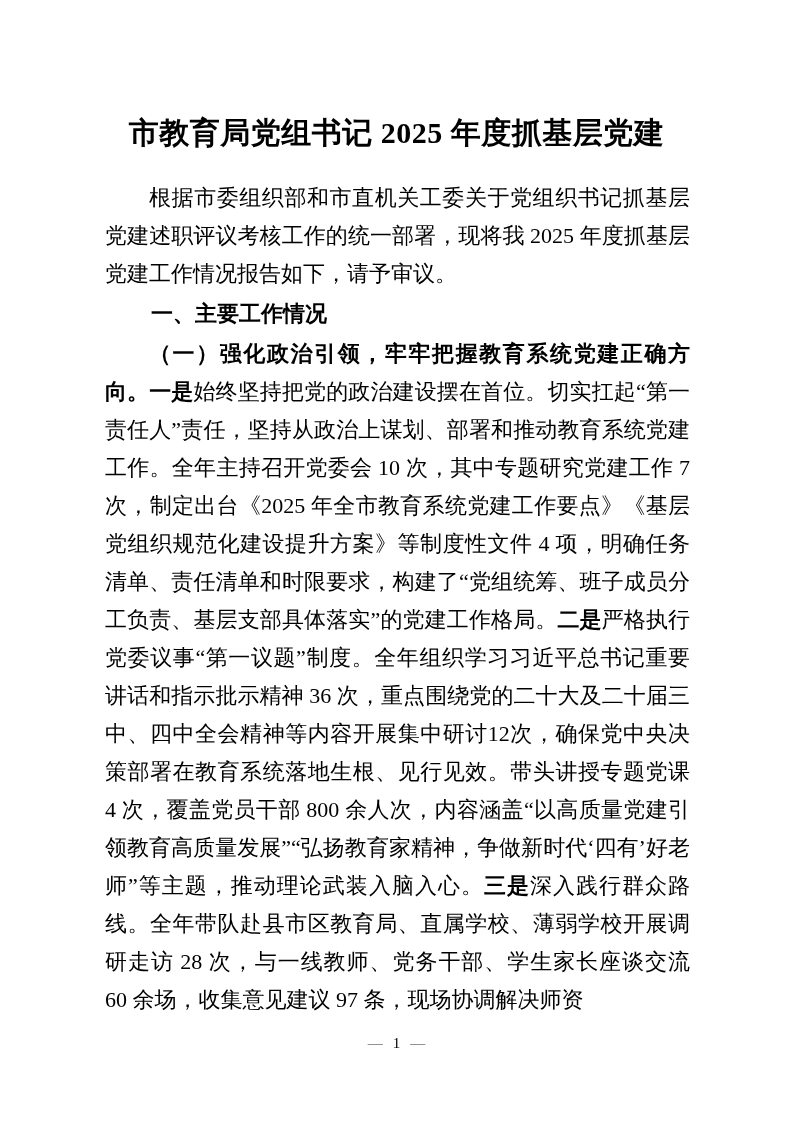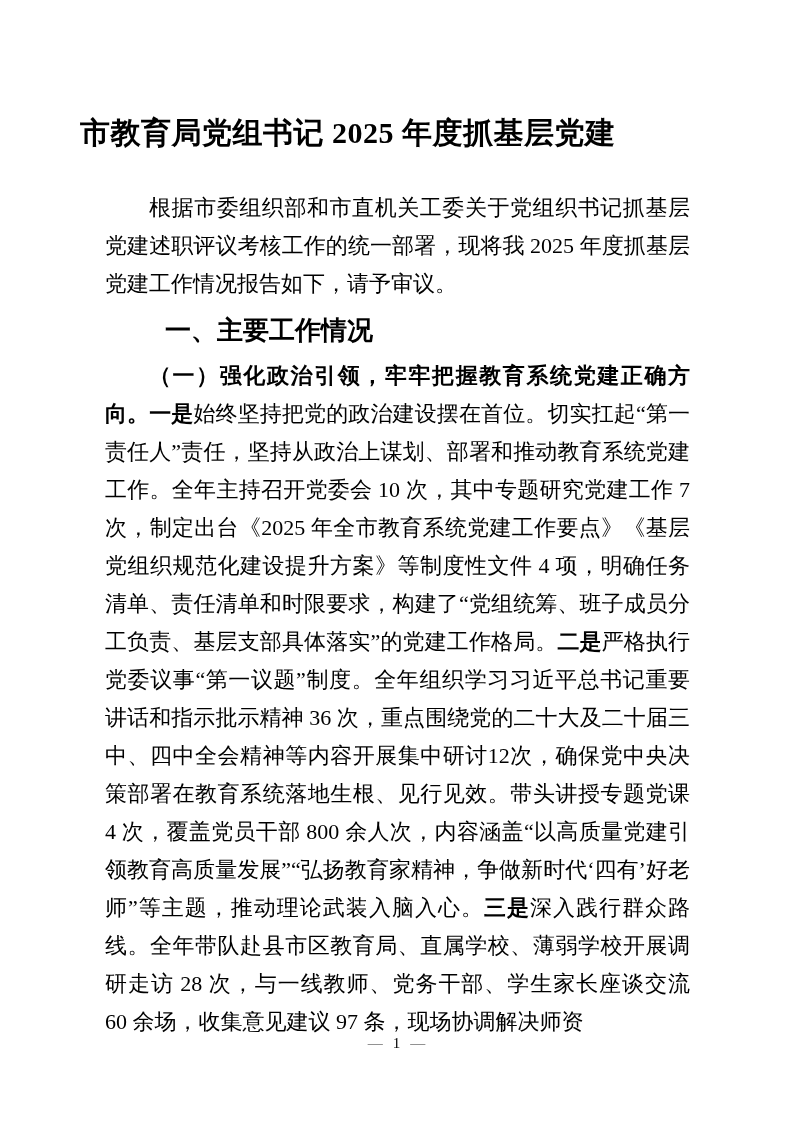--- a/index.html
+++ b/index.html
@@ -15,38 +15,39 @@
     width: 793px;
     height: 1122px;
     background: #ffffff;
     overflow: hidden;
   }
   .doc-title {
     margin: 110px 80px 0 80px;
     font-size: 30px;
     line-height: 45px;
     font-weight: bold;
+    text-align: center;
     letter-spacing: 0.5px;
   }
   .title-line { display: block; }
   .content {
     margin: 0 103px 0 105px; 
   }
   .para {
     margin: 0;
     font-size: 22px;
     line-height: 38px;
     text-align: justify;
     text-justify: inter-character;
     text-indent: 2em;
   }
-  .intro { margin-top: 34px; }
+  .intro { margin-top: 24px; }
   .section-heading {
-    margin: 8px;
-    font-size: 26px;
+    margin: 2px;
+    font-size: 22px;
     line-height: 38px;
     font-weight: bold;
     font-family: "Liberation Sans", "DejaVu Sans", sans-serif;
     text-indent: 2em;
   }
   .seg-bold { font-weight: bold; }
   .footer {
     position: absolute;
     top: 1033px;
     left: 0;

